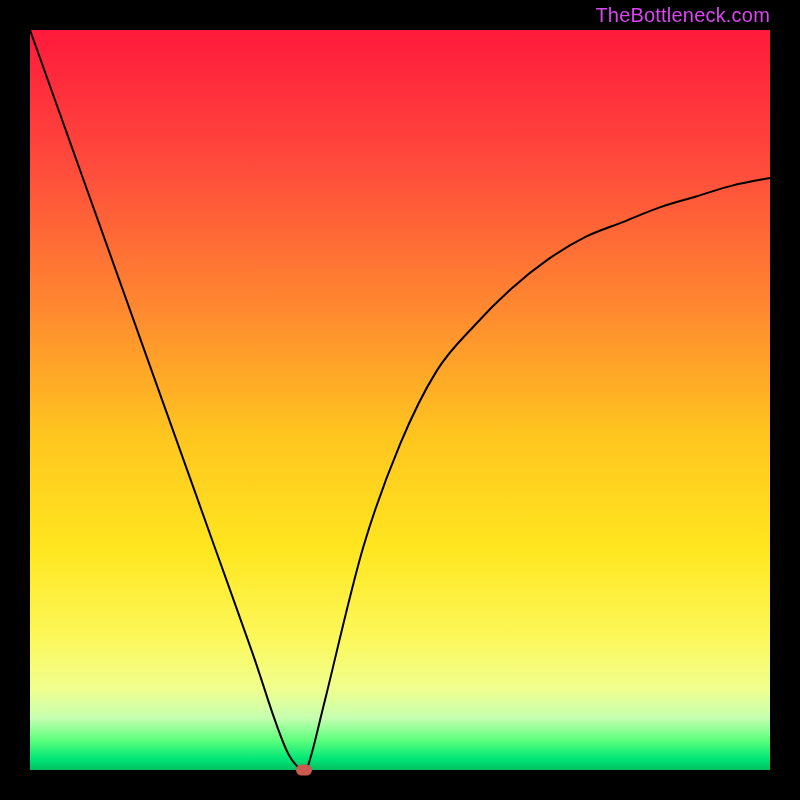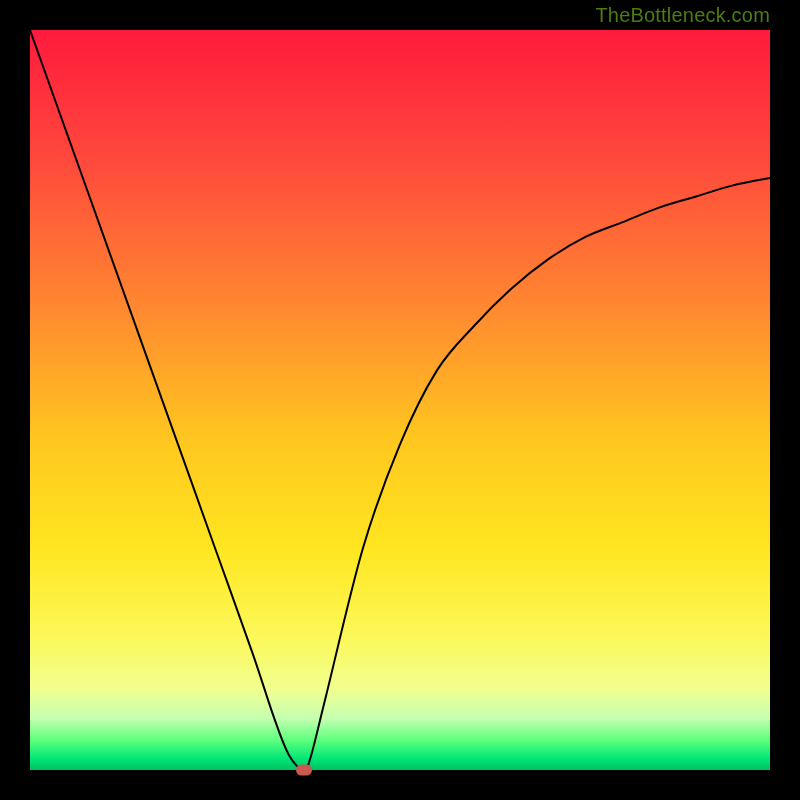--- a/index.html
+++ b/index.html
@@ -55,21 +55,21 @@
     width: 16px;
     height: 11px;
     border-radius: 6px;
     background: #c85a50;
     transform: translate(-50%, -50%);
   }
   .watermark {
     position: absolute;
     top: 4px;
     right: 30px;
-    color: #4d7c0f;
+    color: #d946ef;
     font-size: 20px;
     letter-spacing: 0.2px;
     text-align: center;
   }
 </style>
 </head>
 <body>
 
 <div class="frame">
 

